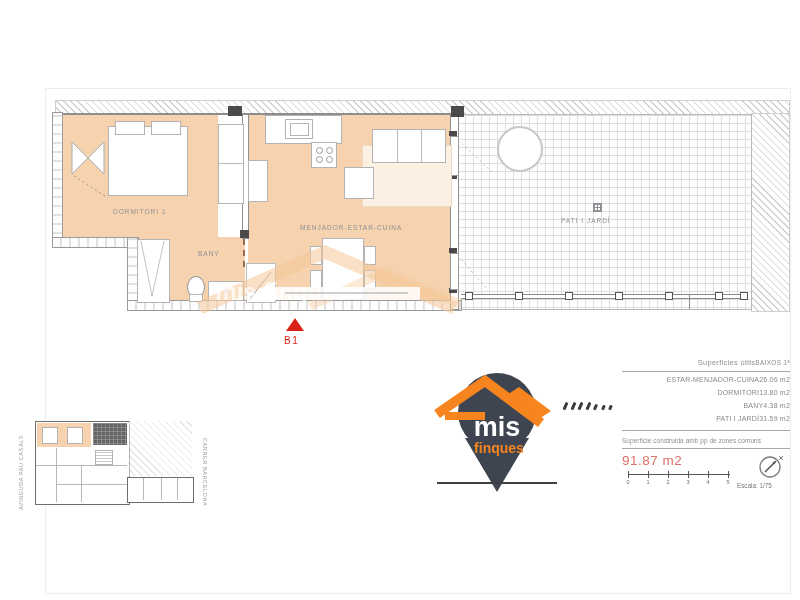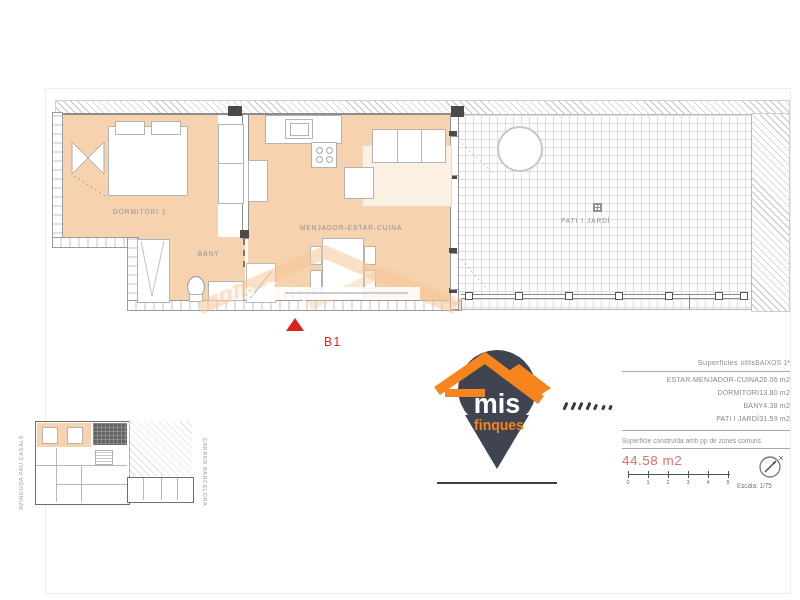--- a/index.html
+++ b/index.html
@@ -17,21 +17,21 @@
   .gridbg{background-color:#fefefe;
     background-image:linear-gradient(#dedede 1px,transparent 1px),linear-gradient(90deg,#dedede 1px,transparent 1px);
     background-size:8px 8px;border:1px solid #b8b8b8;}
   .lbl{color:#8d9196;font-size:6.5px;letter-spacing:1px;white-space:nowrap;z-index:6;}
   .rug{background:#fbf0e2;border:1px solid #ecd9c1;}
   
   .fence-line{border-top:1px solid #8a8a8a;border-bottom:1px solid #8a8a8a;height:3px;background:#fff;}
   .post{width:6px;height:6px;background:#fff;border:1px solid #555;}
   
   .tri{width:0;height:0;border-left:9px solid transparent;border-right:9px solid transparent;border-bottom:13px solid #d92318;}
-  .b1{color:#d92318;font-size:12px;letter-spacing:1.5px;margin-left:40px;}
+  .b1{color:#d92318;font-size:10px;letter-spacing:1.5px;}
   
   .kline{background:#b8b8b8;}
   .street{color:#9c9c9c;font-size:5.5px;letter-spacing:.6px;writing-mode:vertical-rl;white-space:nowrap;}
   .street.up{transform:rotate(180deg);}
   
   .tbl{left:622px;top:358px;width:168px;color:#85888d;}
   .trow{display:flex;justify-content:flex-end;align-items:baseline;}
   .thead{font-size:7.5px;letter-spacing:.3px;color:#8b8e93;padding-bottom:4px;}
   .thead .col{font-size:6.5px;}
   .rule{border:0;border-top:1px solid #a9a9a9;margin:0 0 4px 0;}
@@ -178,21 +178,21 @@
   <div class="abs kline" style="left:46px;top:48px;width:1px;height:36px;"></div>
   <div class="abs kline" style="left:22px;top:66px;width:70px;height:1px;"></div>
   <div class="abs kline" style="left:108px;top:60px;width:1px;height:22px;"></div>
   <div class="abs kline" style="left:126px;top:60px;width:1px;height:22px;"></div>
   <div class="abs kline" style="left:142px;top:60px;width:1px;height:22px;"></div>
   <div class="abs" style="left:60px;top:32px;width:16px;height:13px;background:repeating-linear-gradient(0deg,#fff 0 2px,#c9c9c9 2px 3px);border:1px solid #b0b0b0;"></div>
 </div>
 <div class="abs street up" style="left:18px;top:426px;height:84px;">AVINGUDA PAU CASALS</div>
 <div class="abs street" style="left:202px;top:438px;height:72px;">CARRER BARCELONA</div>
 
-<div class="abs" style="left:433px;top:345px;width:128px;height:132px;">
+<div class="abs" style="left:433px;top:368px;width:128px;height:132px;">
   <svg width="128" height="132" viewBox="0 0 128 132">
     <polygon points="32,70 96,70 64,124" fill="#3e4450"></polygon>
     <circle cx="64" cy="44" r="39" fill="#3e4450"></circle>
     <path d="M 4 46 L 52 13 L 108 55" stroke="#f6851f" stroke-width="10" fill="none"></path>
     <rect x="12" y="44" width="40" height="8" fill="#f6851f"></rect>
     <polygon points="74,27 86,19 118,43 106,51" fill="#f6851f"></polygon>
     <circle cx="58" cy="48" r="5" fill="#3e4450"></circle>
     <text x="64" y="68" text-anchor="middle" font-size="27" font-weight="bold" fill="#ffffff" font-family="Liberation Sans, sans-serif">mis</text>
     <text x="66" y="85" text-anchor="middle" font-size="14" font-weight="bold" fill="#f6851f" font-family="Liberation Sans, sans-serif">finques</text>
   </svg>
@@ -220,21 +220,21 @@
     <span>BANY</span>
     <span>4.38 m2</span>
   </div>
   <div class="trow r">
     <span>PATI I JARDÍ</span>
     <span>31.59 m2</span>
   </div>
   <hr class="rule" style="margin-top:2px;">
   <div class="note">Superficie construida amb pp de zones comuns</div>
   <hr class="rule">
-  <div class="total">44.58 m2</div>
+  <div class="total">91.87 m2</div>
 </div>
 
 <div class="abs sbar">
   <div class="line"></div>
   <div class="tick" style="left:0;"></div>
     <div class="tick" style="left:20px;"></div>
     <div class="tick" style="left:40px;"></div>
     <div class="tick" style="left:60px;"></div>
     <div class="tick" style="left:80px;"></div>
     <div class="tick" style="left:100px;"></div>

